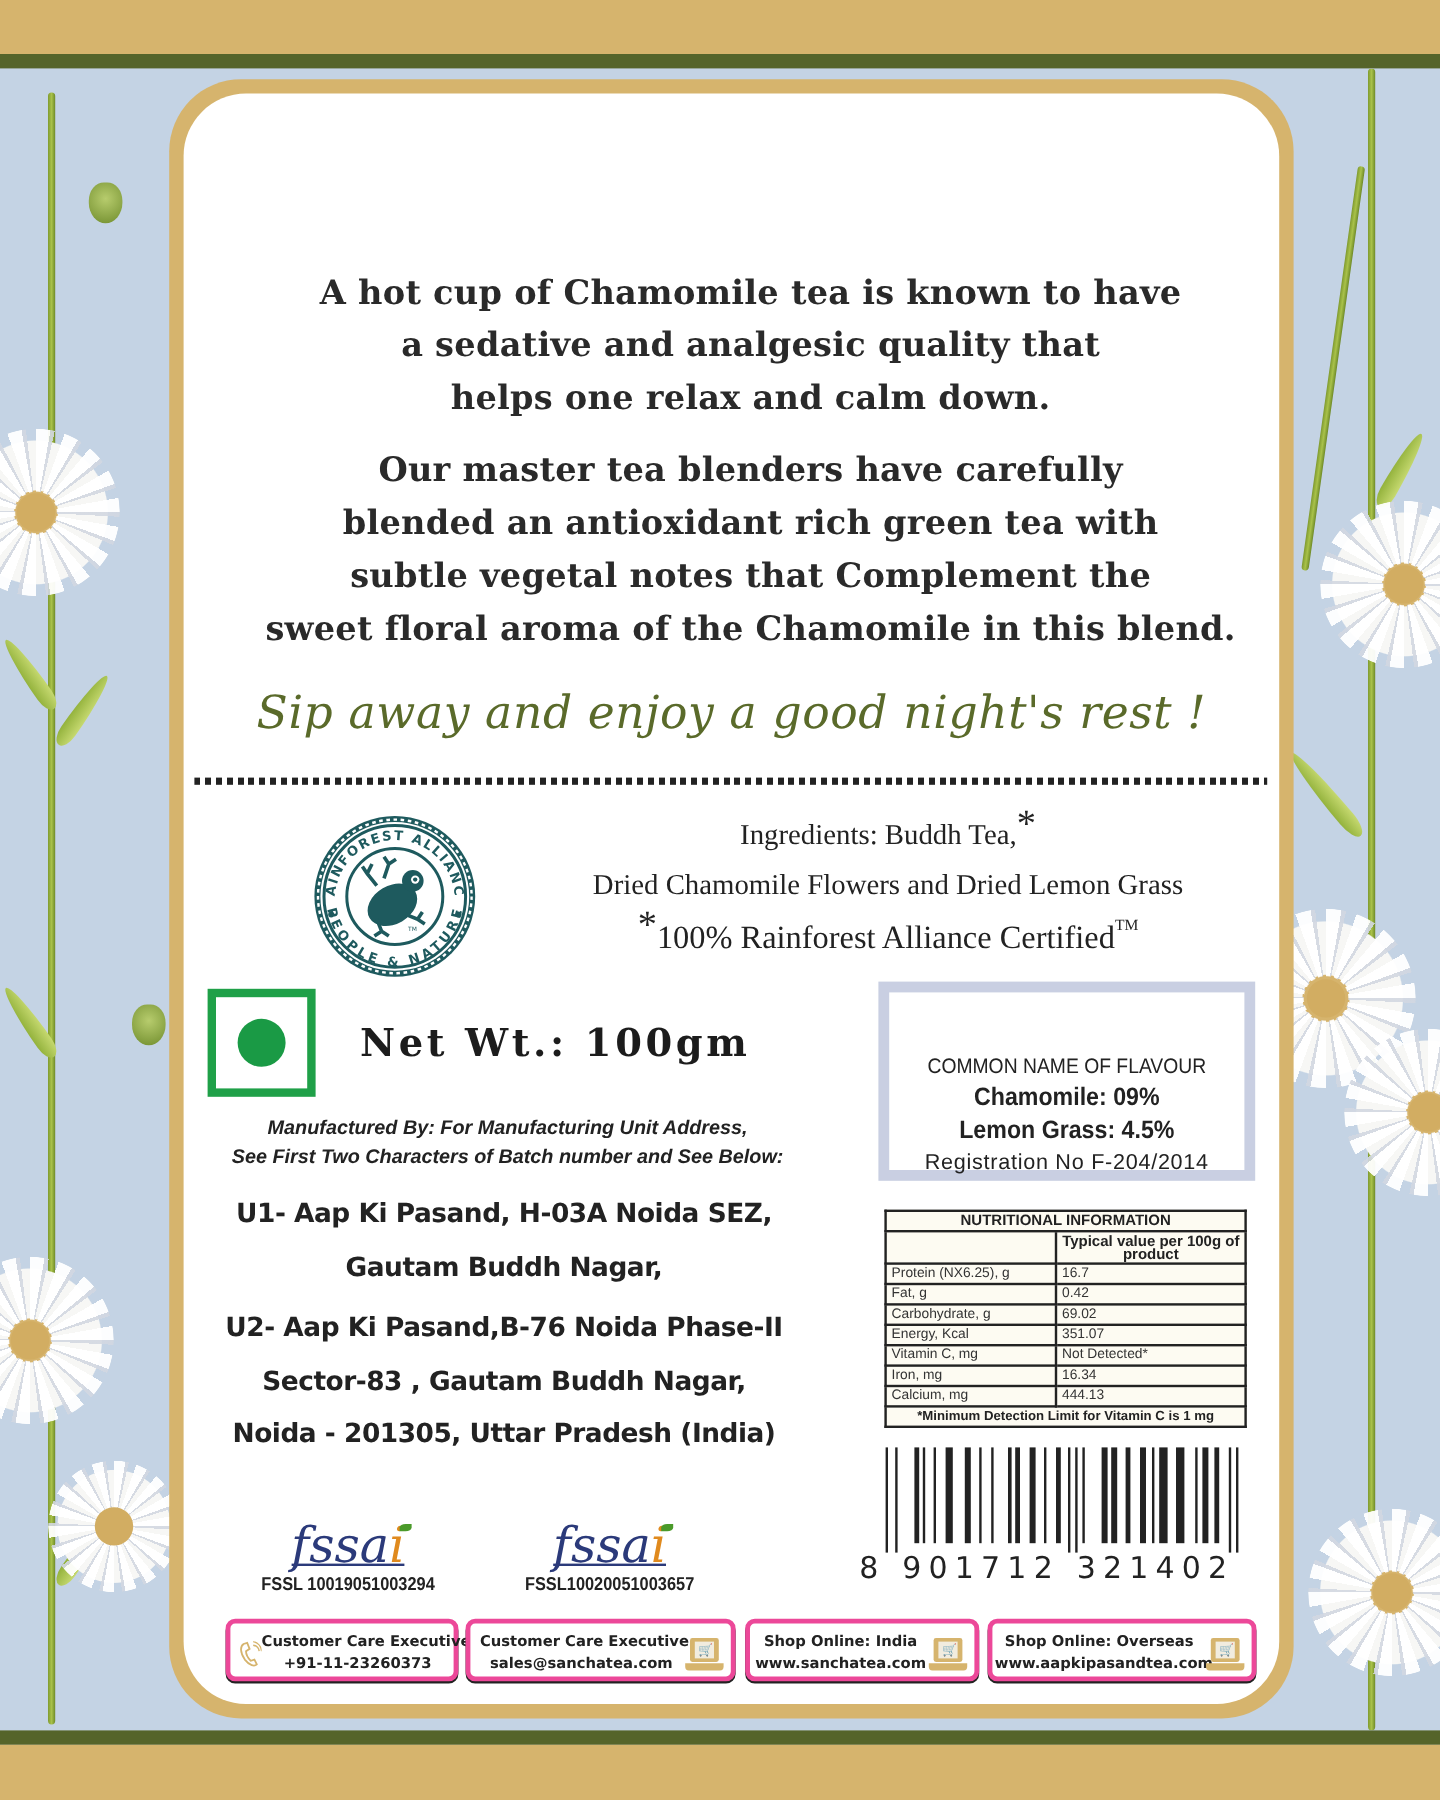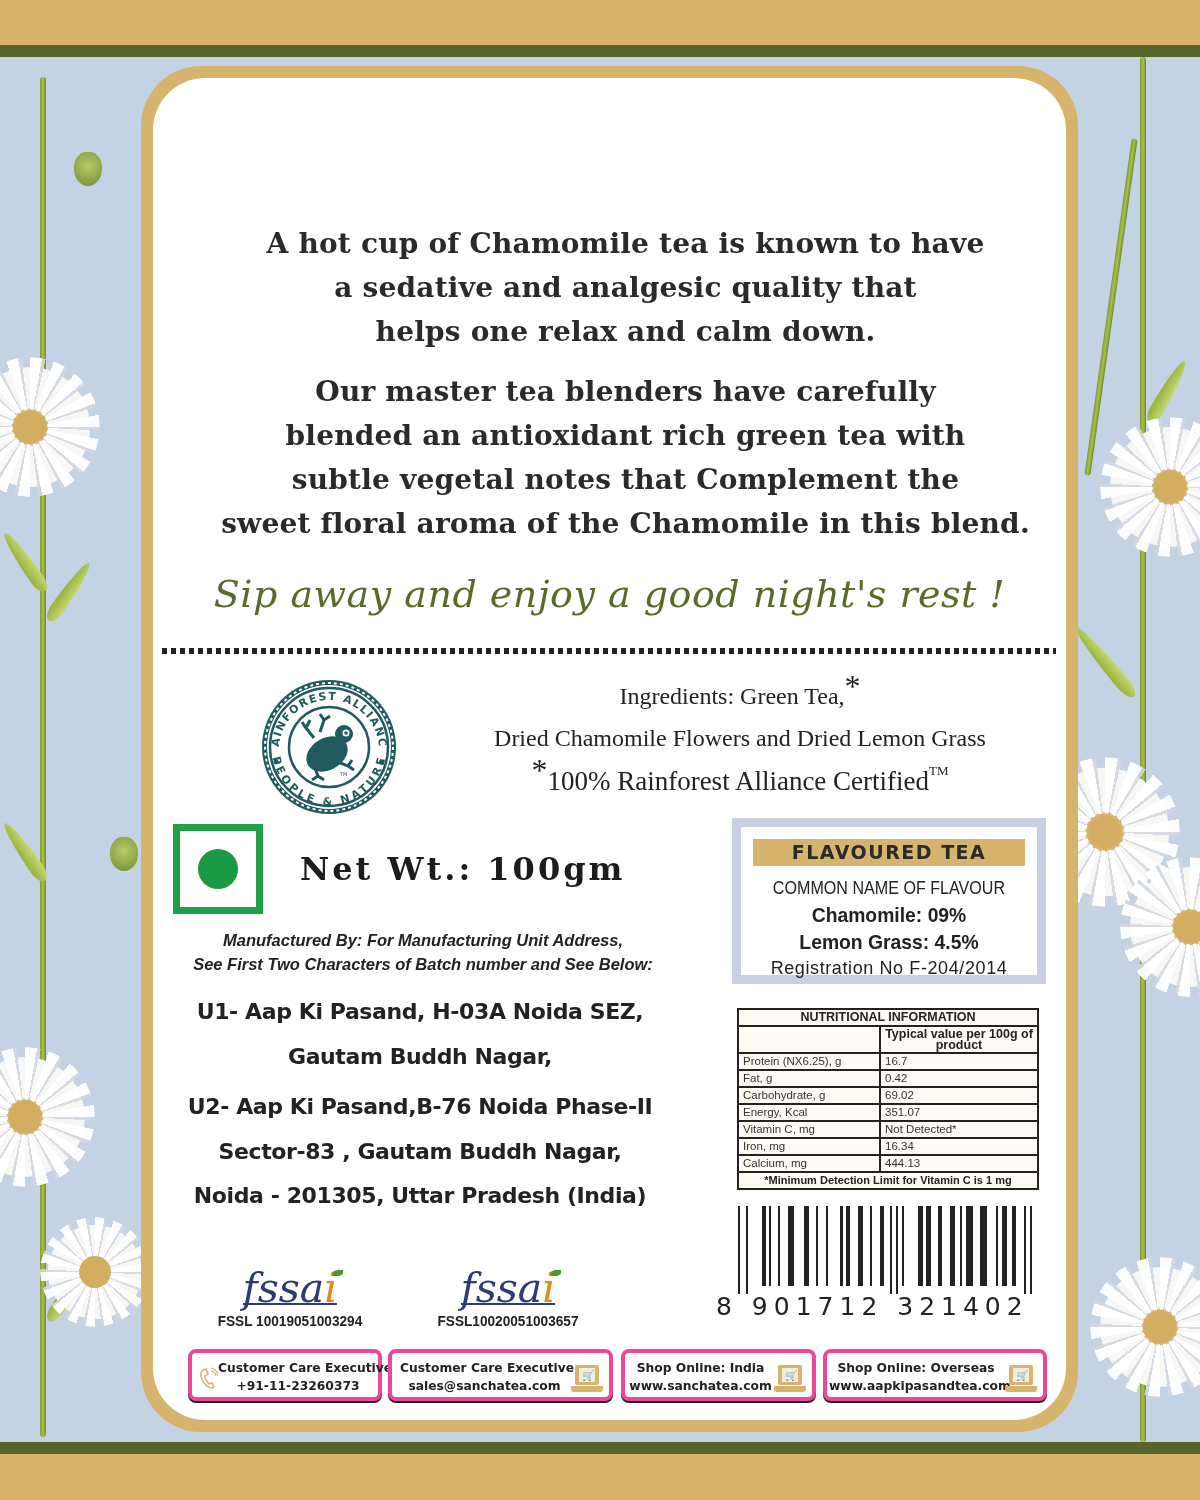--- a/index.html
+++ b/index.html
@@ -233,21 +233,21 @@
     <path d="M60 60 L52 50 L48 44 M52 50 L56 42" stroke="#1e5a5e" stroke-width="3" fill="none"></path>
     <path d="M66 54 L70 42 L66 36 M70 42 L76 38" stroke="#1e5a5e" stroke-width="3" fill="none"></path>
     <path d="M60 88 L64 98 L58 102 M64 98 L70 102" stroke="#1e5a5e" stroke-width="3" fill="none"></path>
     <path d="M84 84 L94 88 L98 82 M94 88 L100 92" stroke="#1e5a5e" stroke-width="3" fill="none"></path>
   </g>
   <text x="86" y="98" font-family="DejaVu Sans, sans-serif" font-size="5" fill="#1e5a5e">TM</text>
 </svg>
 
 <div class="ingredients">
   <div class="ing-line1">
-    <span>Ingredients: Green Tea,</span><span class="star">*</span>
+    <span>Ingredients: Buddh Tea,</span><span class="star">*</span>
   </div>
   <div class="ing-line2">Dried Chamomile Flowers and Dried Lemon Grass</div>
   <div class="ing-line3">
     <span class="star">*</span><span>100% Rainforest Alliance Certified</span><span class="tm">TM</span>
   </div>
 </div>
 
 <div class="veg-mark">
   <div class="veg-dot"></div>
 </div>
@@ -260,21 +260,20 @@
 
 <div class="address">
   <div>U1- Aap Ki Pasand, H-03A Noida SEZ,</div>
   <div>Gautam Buddh Nagar,</div>
   <div class="gap">U2- Aap Ki Pasand,B-76 Noida Phase-II</div>
   <div>Sector-83 , Gautam Buddh Nagar,</div>
   <div>Noida - 201305, Uttar Pradesh (India)</div>
 </div>
 
 <div class="flav-box">
-  <div class="flav-head">FLAVOURED TEA</div>
   <div class="flav-body">
     <div class="flav-common">COMMON NAME OF FLAVOUR</div>
     <div class="flav-val">Chamomile: 09%</div>
     <div class="flav-val">Lemon Grass: 4.5%</div>
     <div class="flav-reg">Registration No F-204/2014</div>
   </div>
 </div>
 
 <table class="nutri">
   <tbody>

